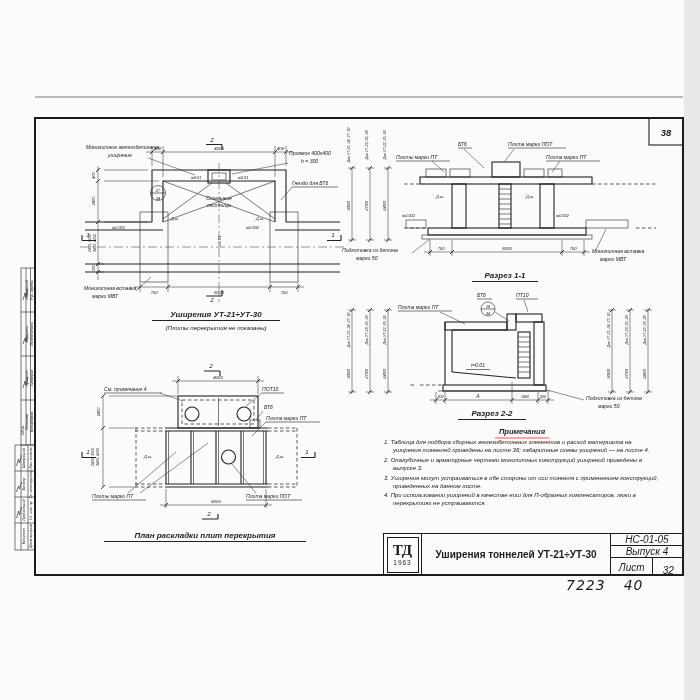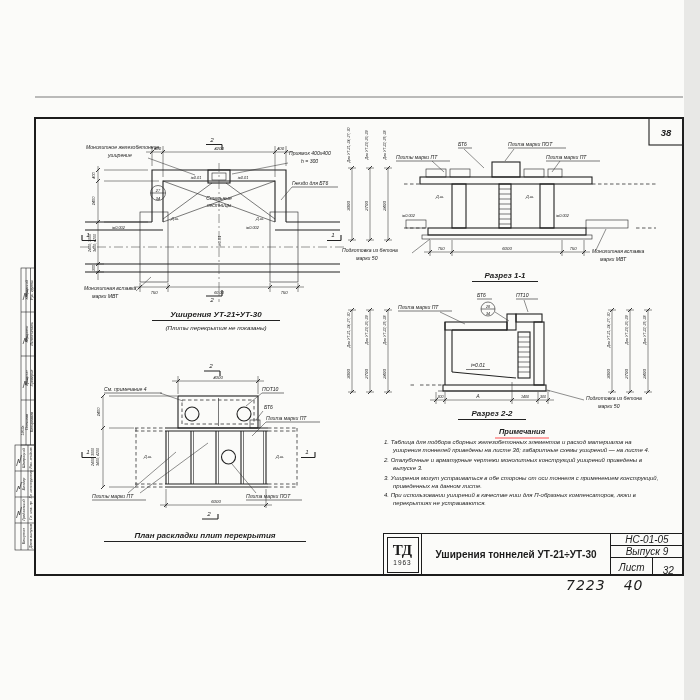--- a/index.html
+++ b/index.html
@@ -367,21 +367,21 @@
 <div class="titleblock">
   <div class="tb-logo">
     <div class="tb-logo-inner">
       <div class="tb-logo-name">ТД</div>
       <div class="tb-logo-year">1963</div>
     </div>
   </div>
   <div class="tb-title">Уширения тоннелей УТ-21÷УТ-30</div>
   <div class="tb-right">
     <div class="tb-row">НС-01-05</div>
-    <div class="tb-row">Выпуск 9</div>
+    <div class="tb-row">Выпуск 4</div>
     <div class="tb-row">
       <div class="tb-cell-l">Лист</div>
       <div class="tb-cell-r">32</div>
     </div>
   </div>
 </div>
 
 <div class="handwritten">
   <span>7223</span><span>40</span>
 </div>

